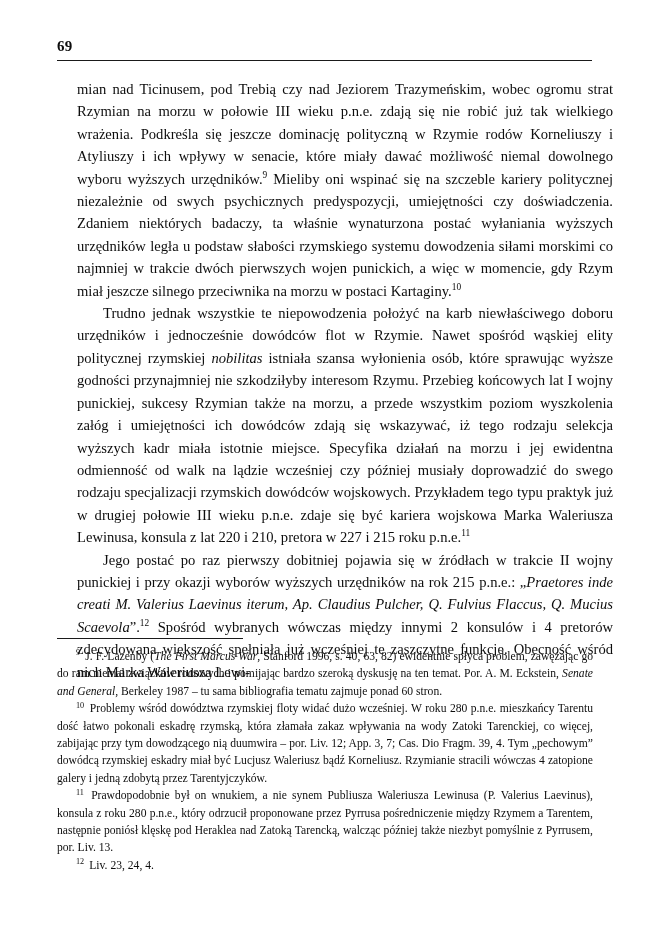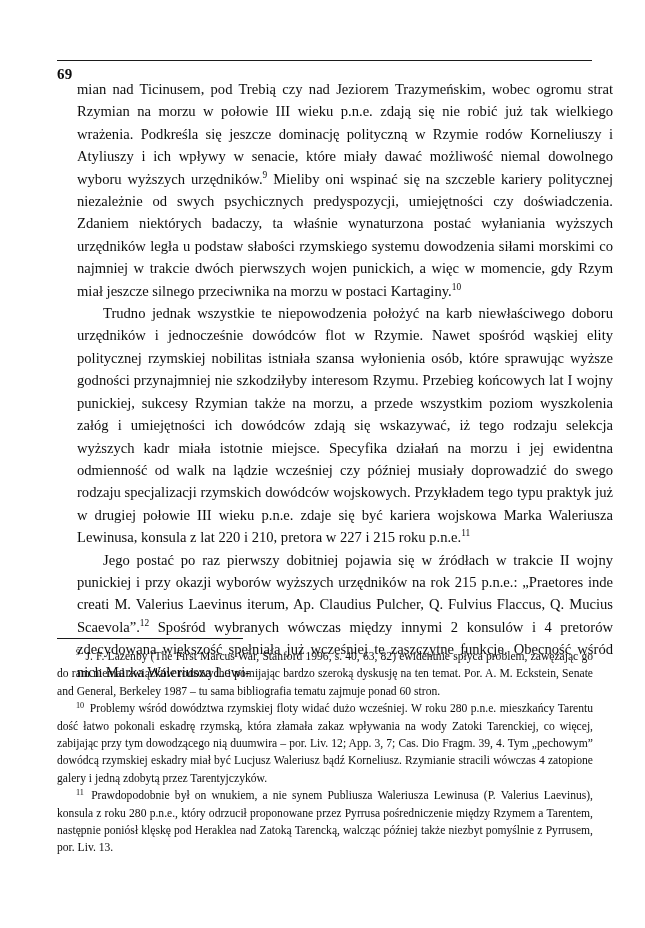--- a/index.html
+++ b/index.html
@@ -32,21 +32,20 @@
   }
   .header-title {
     font-size: 13.2px;
     letter-spacing: 0.1px;
     white-space: nowrap;
   }
   .header-pageno {
     font-size: 15px;
     font-weight: bold;
     letter-spacing: 0.2px;
-    margin-top: 28px;
   }
   .header-rule {
     position: absolute;
     left: 57px;
     top: 60px;
     width: 535px;
     height: 1px;
     background: #1a1a1a;
   }
   
@@ -62,21 +61,21 @@
     font-size: 14.6px;
     line-height: 22.4px;
     text-align: justify;
     text-justify: inter-word;
     hyphens: manual;
     text-indent: 0;
   }
   p.para.indent {
     text-indent: 26px;
   }
-  .it { }
+  .it { font-style: italic; }
   sup.fnref {
     font-size: 9.4px;
     vertical-align: super;
     line-height: 0;
     font-weight: normal;
   }
   
   .fn-rule {
     position: absolute;
     left: 57px;
@@ -121,15 +120,16 @@
       <p class="para indent">Trudno jednak wszystkie te niepowodzenia położyć na karb niewłaściwego doboru urzędników i jednocześnie dowódców flot w Rzymie. Nawet spośród wąskiej elity politycznej rzymskiej <span class="it">nobilitas</span> istniała szansa wyłonienia osób, które sprawując wyższe godności przynajmniej nie szkodziłyby interesom Rzymu. Przebieg końcowych lat I wojny punickiej, sukcesy Rzymian także na morzu, a przede wszystkim poziom wyszkolenia załóg i umiejętności ich dowódców zdają się wskazywać, iż tego rodzaju selekcja wyższych kadr miała istotnie miejsce. Specyfika działań na morzu i jej ewidentna odmienność od walk na lądzie wcześniej czy później musiały doprowadzić do swego rodzaju specjalizacji rzymskich dowódców wojskowych. Przykładem tego typu praktyk już w drugiej połowie III wieku p.n.e. zdaje się być kariera wojskowa Marka Waleriusza Lewinusa, konsula z lat 220 i 210, pretora w 227 i 215 roku p.n.e.<sup class="fnref">11</sup></p>
       <p class="para indent">Jego postać po raz pierwszy dobitniej pojawia się w źródłach w trakcie II wojny punickiej i przy okazji wyborów wyższych urzędników na rok 215 p.n.e.: „<span class="it">Praetores inde creati M. Valerius Laevinus iterum, Ap. Claudius Pulcher, Q. Fulvius Flaccus, Q. Mucius Scaevola</span>”.<sup class="fnref">12</sup> Spośród wybranych wówczas między innymi 2 konsulów i 4 pretorów zdecydowana większość spełniała już wcześniej te zaszczytne funkcje. Obecność wśród nich Marka Waleriusza Lewi-</p>
     </div>
 
   <div class="fn-rule"></div>
 
   <div class="footnotes" id="footnote-block">
       <p class="fn"><sup class="fnnum">9</sup> J. F. Lazenby (<span class="it">The First Marcus War</span>, Stanford 1996, s. 40, 63, 82) ewidentnie spłyca problem, zawężając go do ram niemal związków rodowych i pomijając bardzo szeroką dyskusję na ten temat. Por. A. M. Eckstein, <span class="it">Senate and General</span>, Berkeley 1987 – tu sama bibliografia tematu zajmuje ponad 60 stron.</p>
       <p class="fn"><sup class="fnnum">10</sup> Problemy wśród dowództwa rzymskiej floty widać dużo wcześniej. W roku 280 p.n.e. mieszkańcy Tarentu dość łatwo pokonali eskadrę rzymską, która złamała zakaz wpływania na wody Zatoki Tarenckiej, co więcej, zabijając przy tym dowodzącego nią duumwira – por. Liv. 12; App. 3, 7; Cas. Dio Fragm. 39, 4. Tym „pechowym” dowódcą rzymskiej eskadry miał być Lucjusz Waleriusz bądź Korneliusz. Rzymianie stracili wówczas 4 zatopione galery i jedną zdobytą przez Tarentyjczyków.</p>
       <p class="fn"><sup class="fnnum">11</sup> Prawdopodobnie był on wnukiem, a nie synem Publiusza Waleriusza Lewinusa (P. Valerius Laevinus), konsula z roku 280 p.n.e., który odrzucił proponowane przez Pyrrusa pośredniczenie między Rzymem a Tarentem, następnie poniósł klęskę pod Heraklea nad Zatoką Tarencką, walcząc później także niezbyt pomyślnie z Pyrrusem, por. Liv. 13.</p>
+      <p class="fn"><sup class="fnnum">12</sup> Liv. 23, 24, 4.</p>
     </div>
 
 </div>
 
 </body></html>

